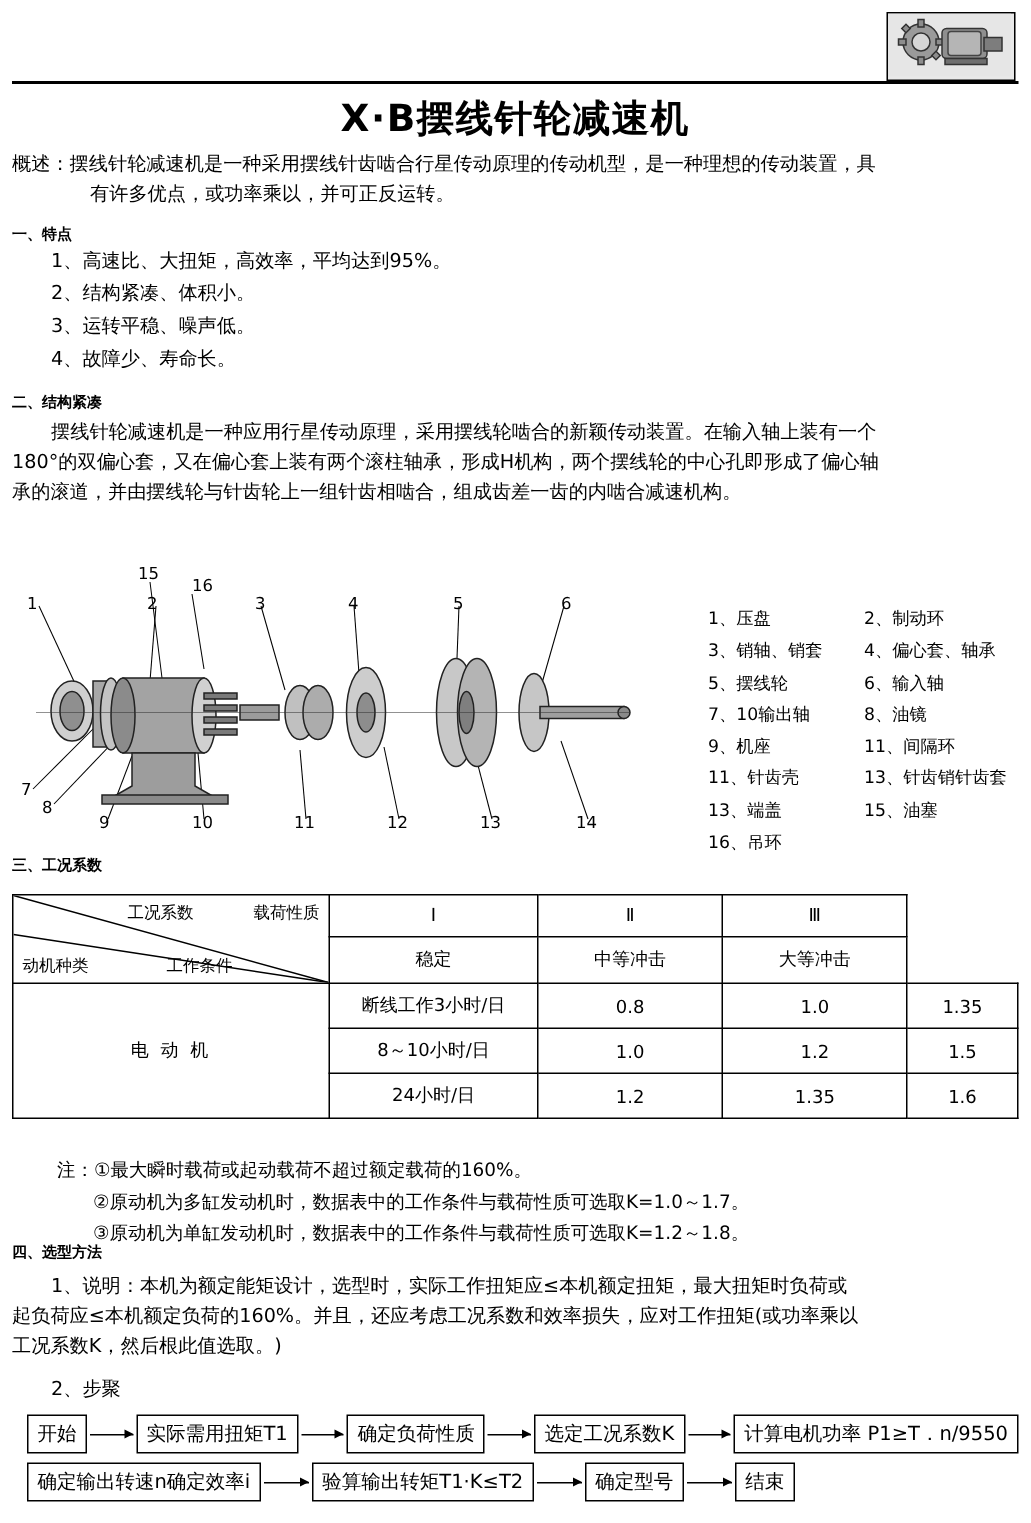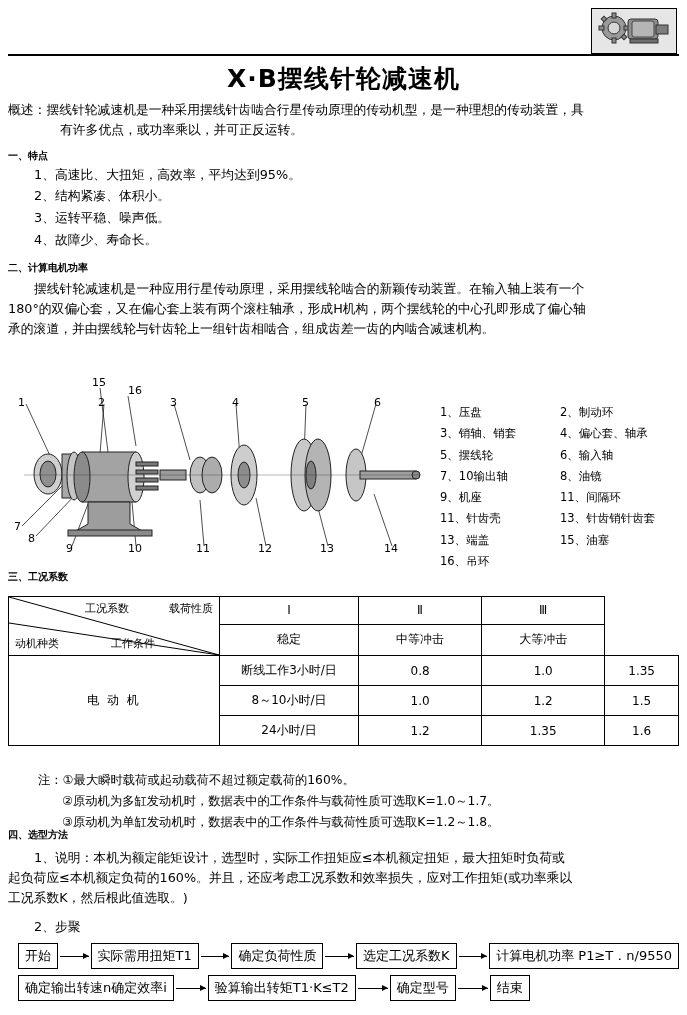--- a/index.html
+++ b/index.html
@@ -24,21 +24,21 @@
 
   
   .para{line-height:1.55;font-size:12.8px;margin:0;}
   .sec-h{font-size:10px;font-weight:bold;margin:0;}
   .lvl1{margin-left:26px;line-height:1.55;font-size:12.8px;}
   .lvl1 div{margin:2px 0;}
 
   
   .diagram{position:relative;height:192px;margin-top:6px;padding-left:42px;}
   .legend{position:absolute;left:440px;top:28px;width:240px;font-size:11.5px;line-height:1.85;}
-  .legend .row{display:flex;}
+  .legend .row{display:flex;margin-left:32px;}
   .legend .c{width:50%;}
 
   .clab{position:absolute;font-size:11px;}
 
   
   table.kt{border-collapse:collapse;width:671px;margin-left:8px;font-size:12px;}
   table.kt td,table.kt th{border:1px solid #000;text-align:center;padding:6px 2px;font-weight:normal;}
   .hcell{position:relative;height:58px;padding:0 !important;width:210px;}
   .hcell .diag1,.hcell .diag2{position:absolute;left:0;top:0;width:100%;height:100%;}
   .hcell span{position:absolute;font-size:11px;}
@@ -94,21 +94,21 @@
     </div>
 
     <div class="sec-h" style="margin-top:9px;">一、特点</div>
     <div class="lvl1">
       <div>1、高速比、大扭矩，高效率，平均达到95%。</div>
       <div>2、结构紧凑、体积小。</div>
       <div>3、运转平稳、噪声低。</div>
       <div>4、故障少、寿命长。</div>
     </div>
 
-    <div class="sec-h" style="margin-top:11px;">二、计算电机功率</div>
+    <div class="sec-h" style="margin-top:11px;">二、结构紧凑</div>
     <div style="margin-top:4px;">
       <div class="para" style="padding-left:26px;">摆线针轮减速机是一种应用行星传动原理，采用摆线轮啮合的新颖传动装置。在输入轴上装有一个</div>
       <div class="para">180°的双偏心套，又在偏心套上装有两个滚柱轴承，形成H机构，两个摆线轮的中心孔即形成了偏心轴</div>
       <div class="para">承的滚道，并由摆线轮与针齿轮上一组针齿相啮合，组成齿差一齿的内啮合减速机构。</div>
     </div>
   </div>
 
   <div class="diagram" style="position:absolute;left:0;right:0;top:368px;">
 
     <svg width="430" height="190" viewBox="0 0 430 190" style="position:absolute;left:4px;top:0;">

